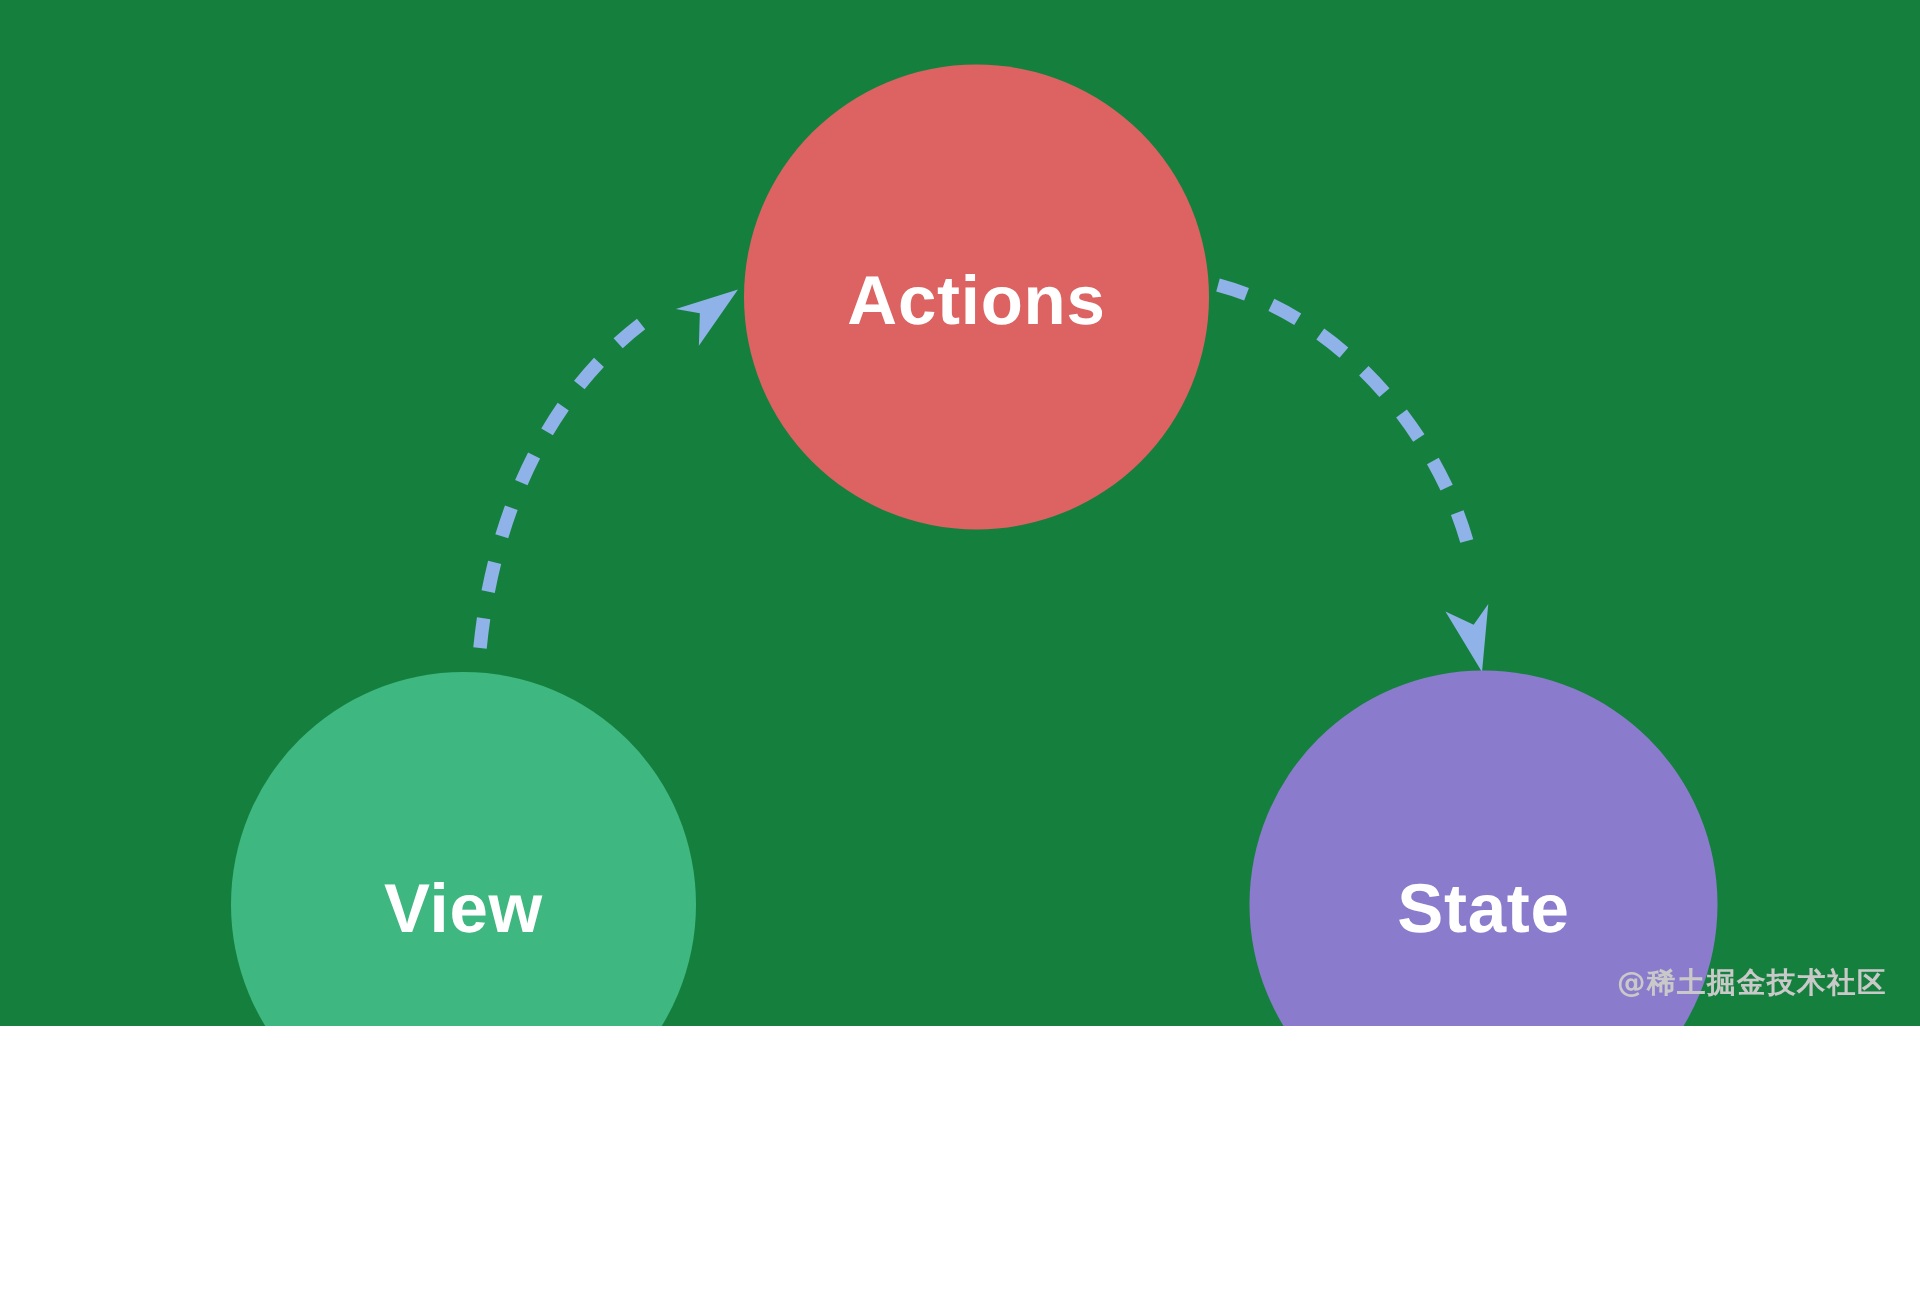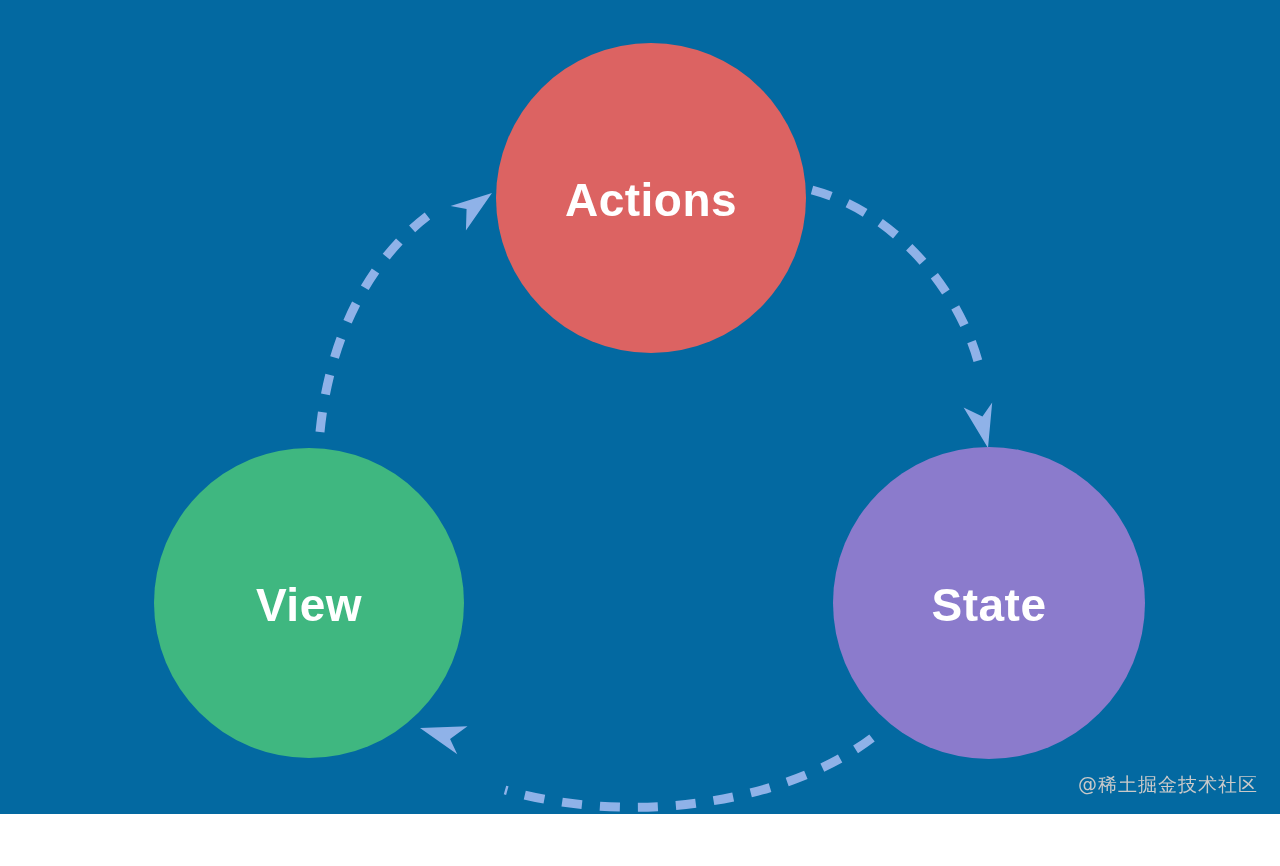--- a/index.html
+++ b/index.html
@@ -37,26 +37,27 @@
   .watermark {
     position: absolute;
     right: 22px;
     bottom: 16px;
     font-family: "DejaVu Sans", "Liberation Sans", sans-serif;
     font-size: 19px;
     color: #c9c9c9;
     letter-spacing: 1px;
     white-space: nowrap;
     user-select: none;
+    font-weight: bold;
   }
 </style>
 </head>
 <body>
 
-<div id="stage" style="background: #0369a1; width: 1280px; height: 814px;">
+<div id="stage" style="background: #15803d; width: 1280px; height: 684px;">
 
   <svg id="flow-svg" viewBox="0 0 1280 866">
 
     <g>
       <path id="edge-view-actions-path" d="M 320 432 C 330 330 375 250 440 207" fill="none" stroke="#8fb2e8" stroke-width="9" stroke-linecap="butt" stroke-dasharray="20 18"></path>
       <polygon id="edge-view-actions-head" points="0,0 -42,-11 -30,0 -42,18" fill="#8fb2e8" transform="translate(492,193) rotate(-32)"></polygon>
     </g>
 
     <g>
       <path id="edge-actions-state-path" d="M 812 190 C 905 215 968 305 982 378" fill="none" stroke="#8fb2e8" stroke-width="9" stroke-linecap="butt" stroke-dasharray="20 18"></path>

